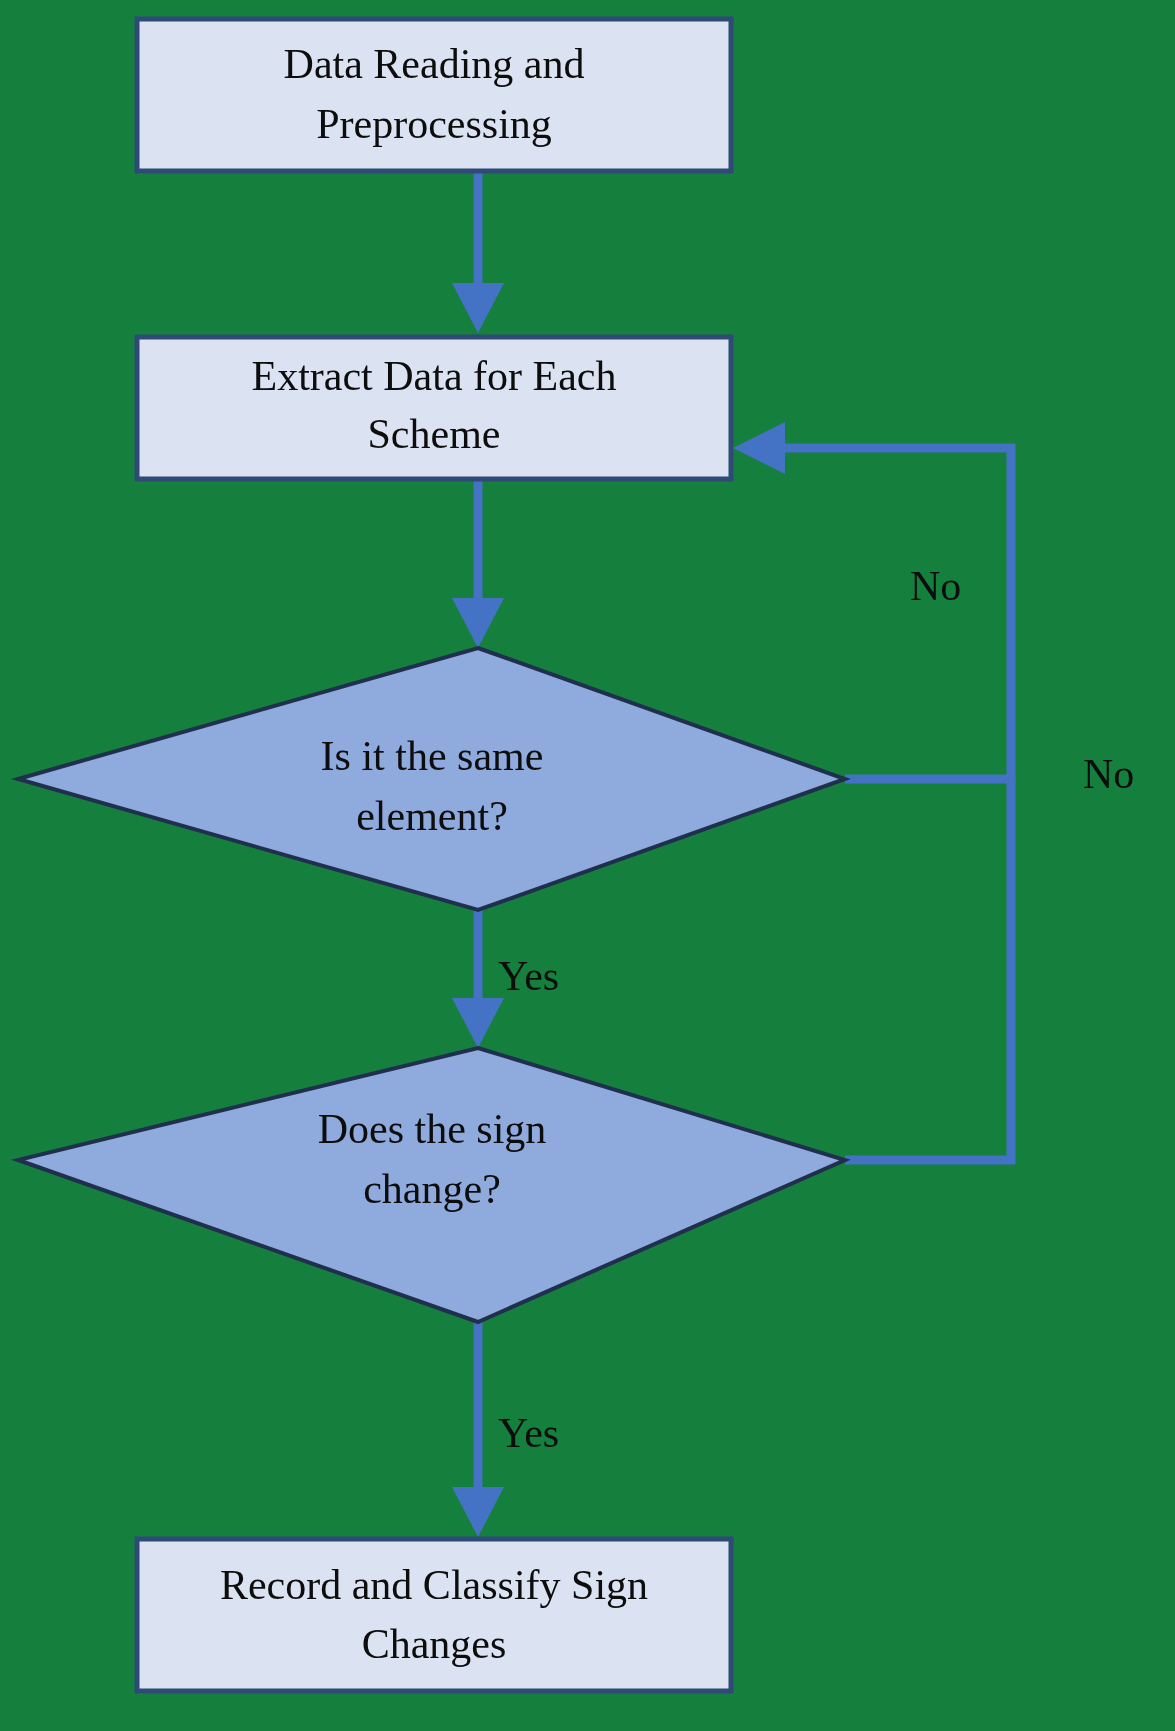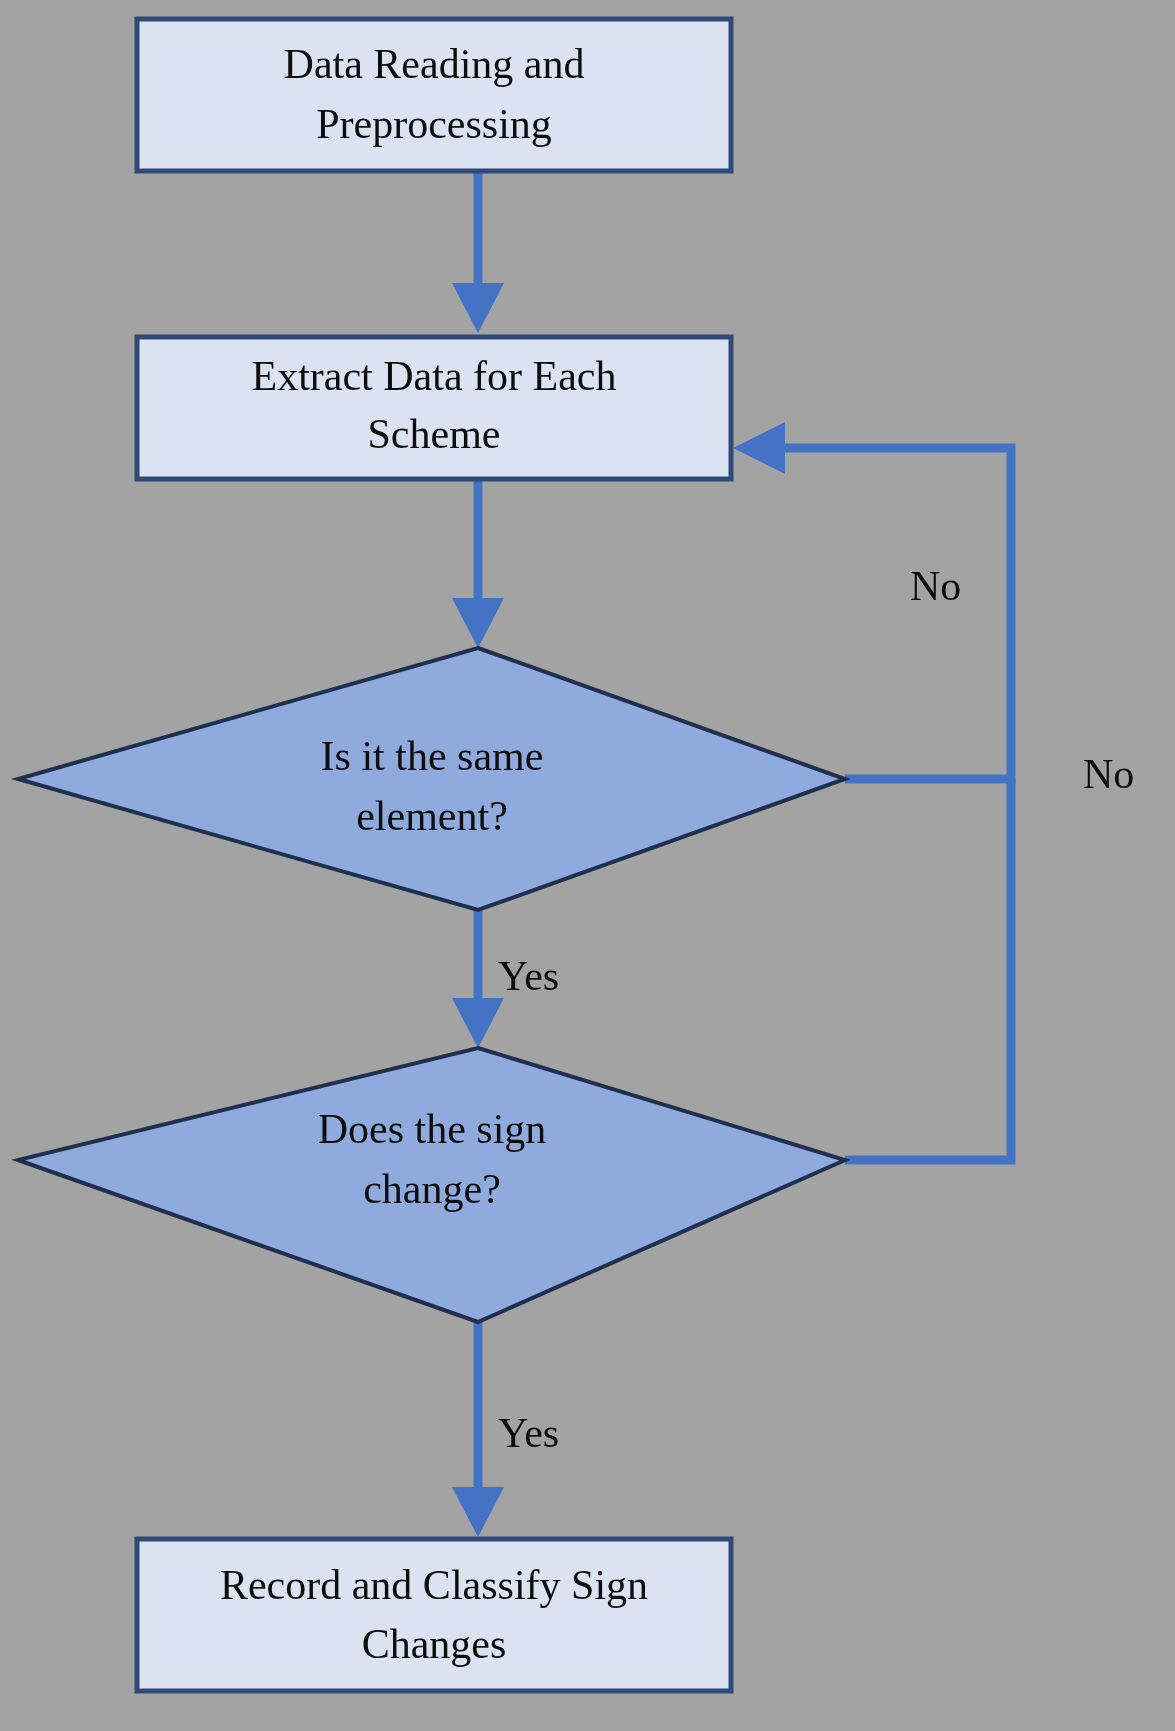--- a/index.html
+++ b/index.html
@@ -11,21 +11,21 @@
   body {
     width: 1175px;
     height: 1731px;
     overflow: hidden;
     font-family: "Liberation Serif", "DejaVu Serif", serif;
   }
   #flow-root {
     position: relative;
     width: 1175px;
     height: 1731px;
-    background: #a3a3a3;
+    background: #15803d;
     text-align: right;
   }
   svg#flow-svg {
     position: absolute;
     top: 0;
     left: 0;
     width: 1175px;
     height: 1731px;
     display: block;
   }

